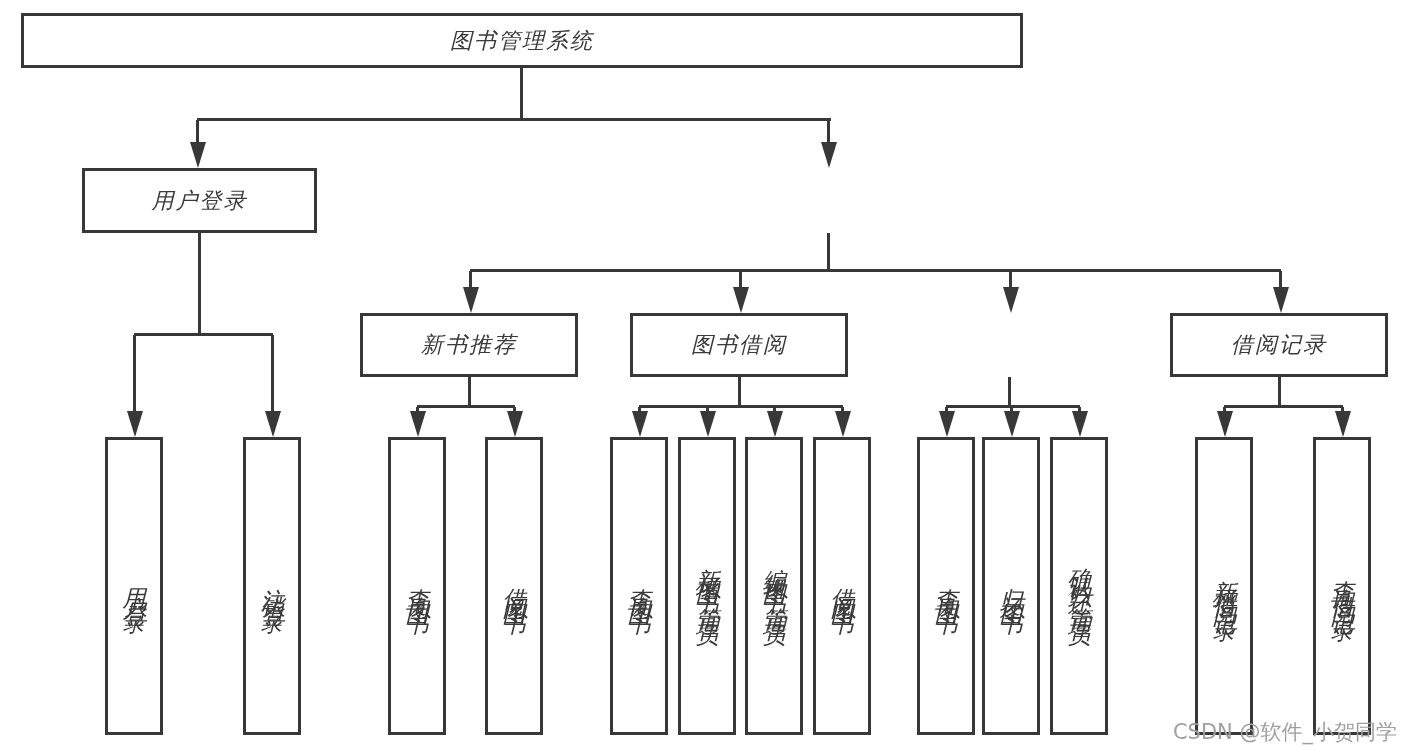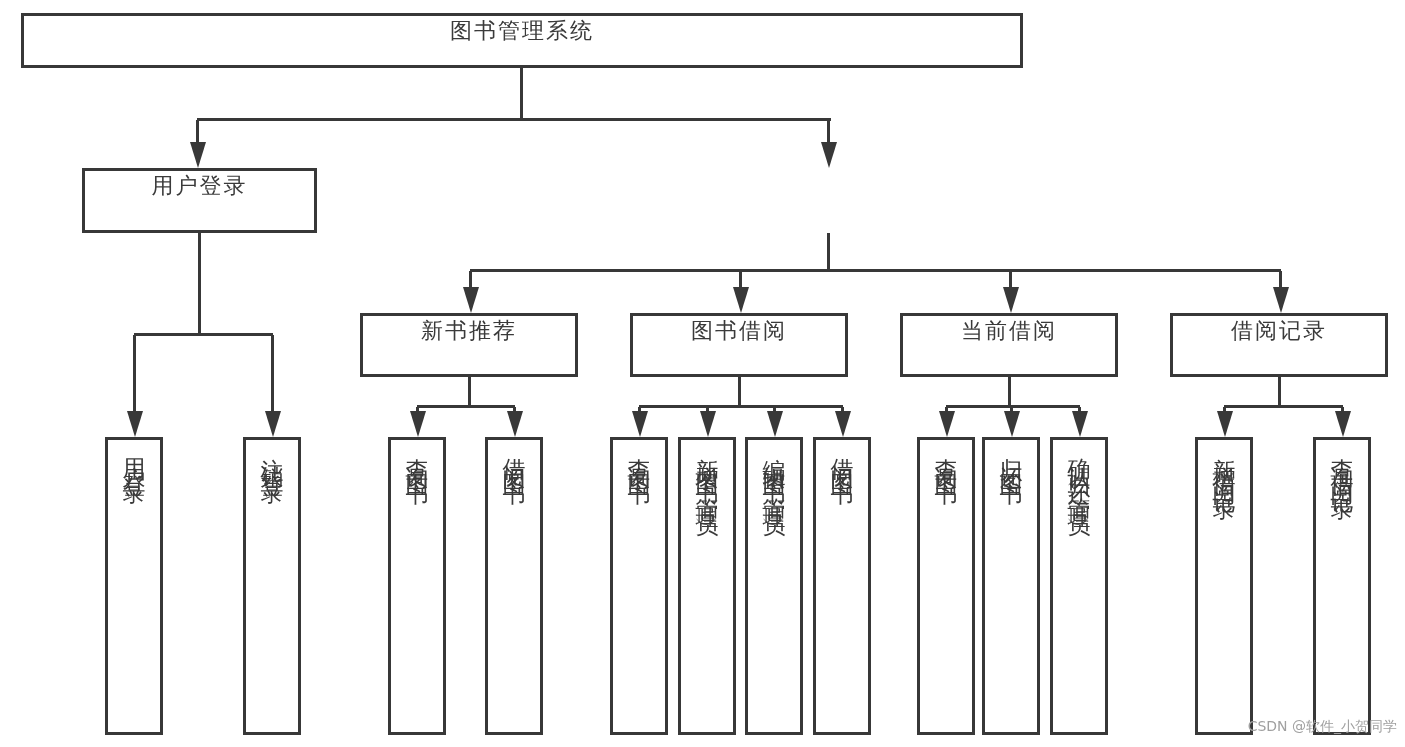--- a/index.html
+++ b/index.html
@@ -17,21 +17,23 @@
     font-family: "DejaVu Sans", "Liberation Sans", sans-serif;
     color: var(--text);
     overflow: hidden;
   }
   .box {
     position: absolute;
     box-sizing: border-box;
     border: 3px solid var(--line);
     background: var(--background);
     display: flex;
+    align-items: center;
     justify-content: center;
+    font-style: italic;
   }
   .hlabel {
     font-size: 22px;
     letter-spacing: 2px;
     color: var(--text);
     white-space: nowrap;
   }
   .leaf {
     top: 437px;
     width: 58px;
@@ -63,21 +65,21 @@
     transform: translateX(-50%);
     width: 0; height: 0;
     border-left: 8px solid transparent;
     border-right: 8px solid transparent;
     border-top: 26px solid var(--line);
   }
   .watermark {
     position: absolute;
     top: 718px;
     right: 8px;
-    font-size: 14px;
+    font-size: 21px;
     color: var(--watermark);
     white-space: nowrap;
     z-index: 5;
   }
 </style>
 </head>
 <body>
 
 <div class="canvas">
 
@@ -104,23 +106,20 @@
   <div class="varrow" style="left:469px; top:271px; height:16px;"></div>
   <div class="varrow" style="left:739px; top:271px; height:16px;"></div>
   <div class="varrow" style="left:1009px; top:271px; height:16px;"></div>
   <div class="varrow" style="left:1279px; top:271px; height:16px;"></div>
 
   <div class="box" style="left:630px; top:313px; width:218px; height:64px;">
     <span class="hlabel">图书借阅</span>
   </div>
   <div class="box" style="left:360px; top:313px; width:218px; height:64px;">
     <span class="hlabel">新书推荐</span>
-  </div>
-  <div class="box" style="left:900px; top:313px; width:218px; height:64px;">
-    <span class="hlabel">当前借阅</span>
   </div>
   <div class="box" style="left:1170px; top:313px; width:218px; height:64px;">
     <span class="hlabel">借阅记录</span>
   </div>
 
   <div class="vline" style="left:468px; top:377px; height:30px;"></div>
   <div class="hline" style="left:417px; top:405px; width:98px;"></div>
   <div class="varrow" style="left:416px; top:407px; height:4px;"></div>
   <div class="varrow" style="left:513px; top:407px; height:4px;"></div>
 

